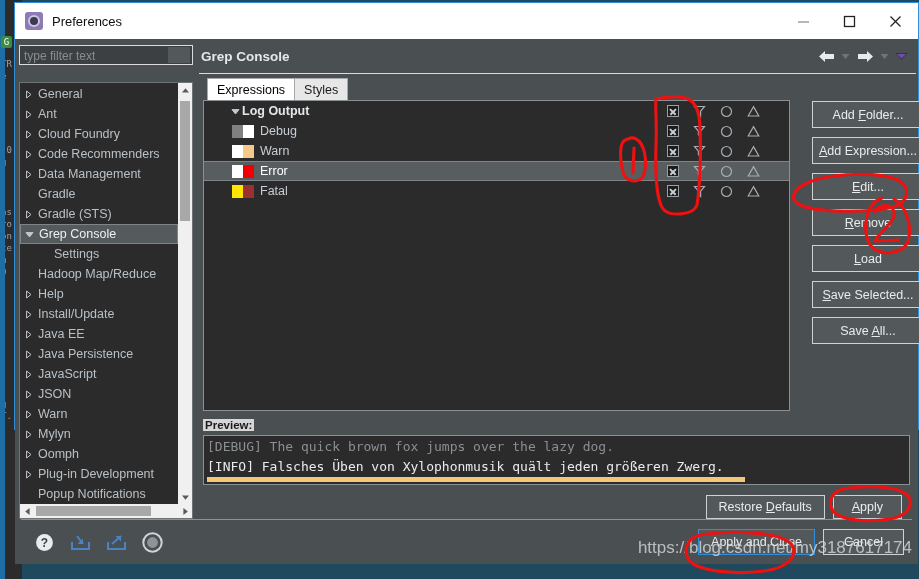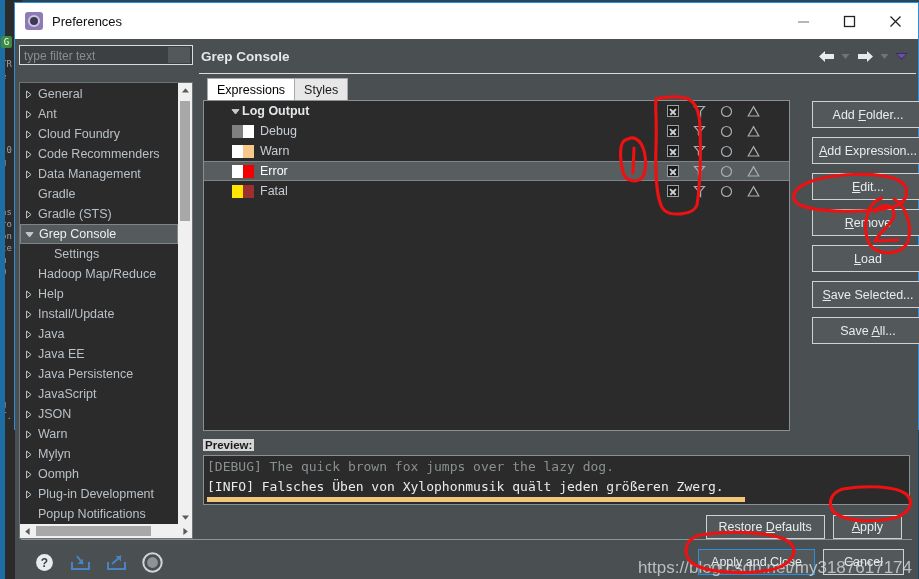--- a/index.html
+++ b/index.html
@@ -379,28 +379,20 @@
                     </svg>
                   </span>
                   <span class="tree-label">Install/Update</span>
                 </div>
                 <div class="tree-item">
                   <span class="tree-arrow">
                     <svg width="9" height="9" viewBox="0 0 9 9">
                       <path d="M2.6 1 L7 4.5 L2.6 8 Z" fill="none" stroke="#c2c8cd" stroke-width="1"></path>
                     </svg>
                   </span>
-                  <span class="tree-label">Java</span>
-                </div>
-                <div class="tree-item">
-                  <span class="tree-arrow">
-                    <svg width="9" height="9" viewBox="0 0 9 9">
-                      <path d="M2.6 1 L7 4.5 L2.6 8 Z" fill="none" stroke="#c2c8cd" stroke-width="1"></path>
-                    </svg>
-                  </span>
                   <span class="tree-label">Java EE</span>
                 </div>
                 <div class="tree-item">
                   <span class="tree-arrow">
                     <svg width="9" height="9" viewBox="0 0 9 9">
                       <path d="M2.6 1 L7 4.5 L2.6 8 Z" fill="none" stroke="#c2c8cd" stroke-width="1"></path>
                     </svg>
                   </span>
                   <span class="tree-label">Java Persistence</span>
                 </div>

